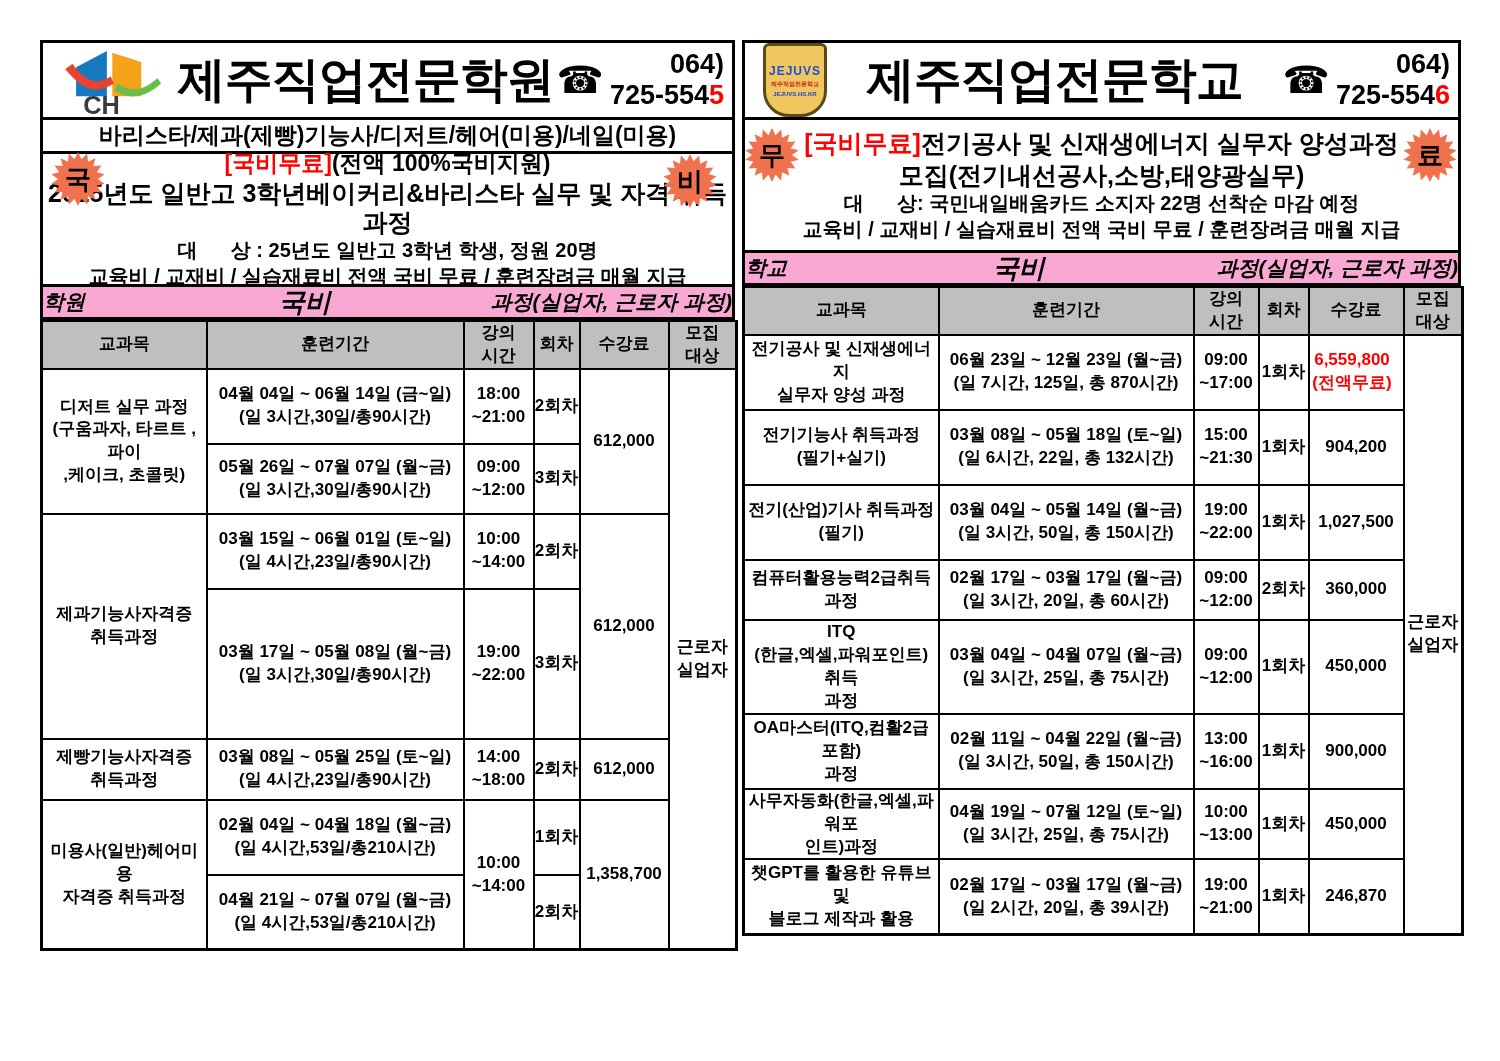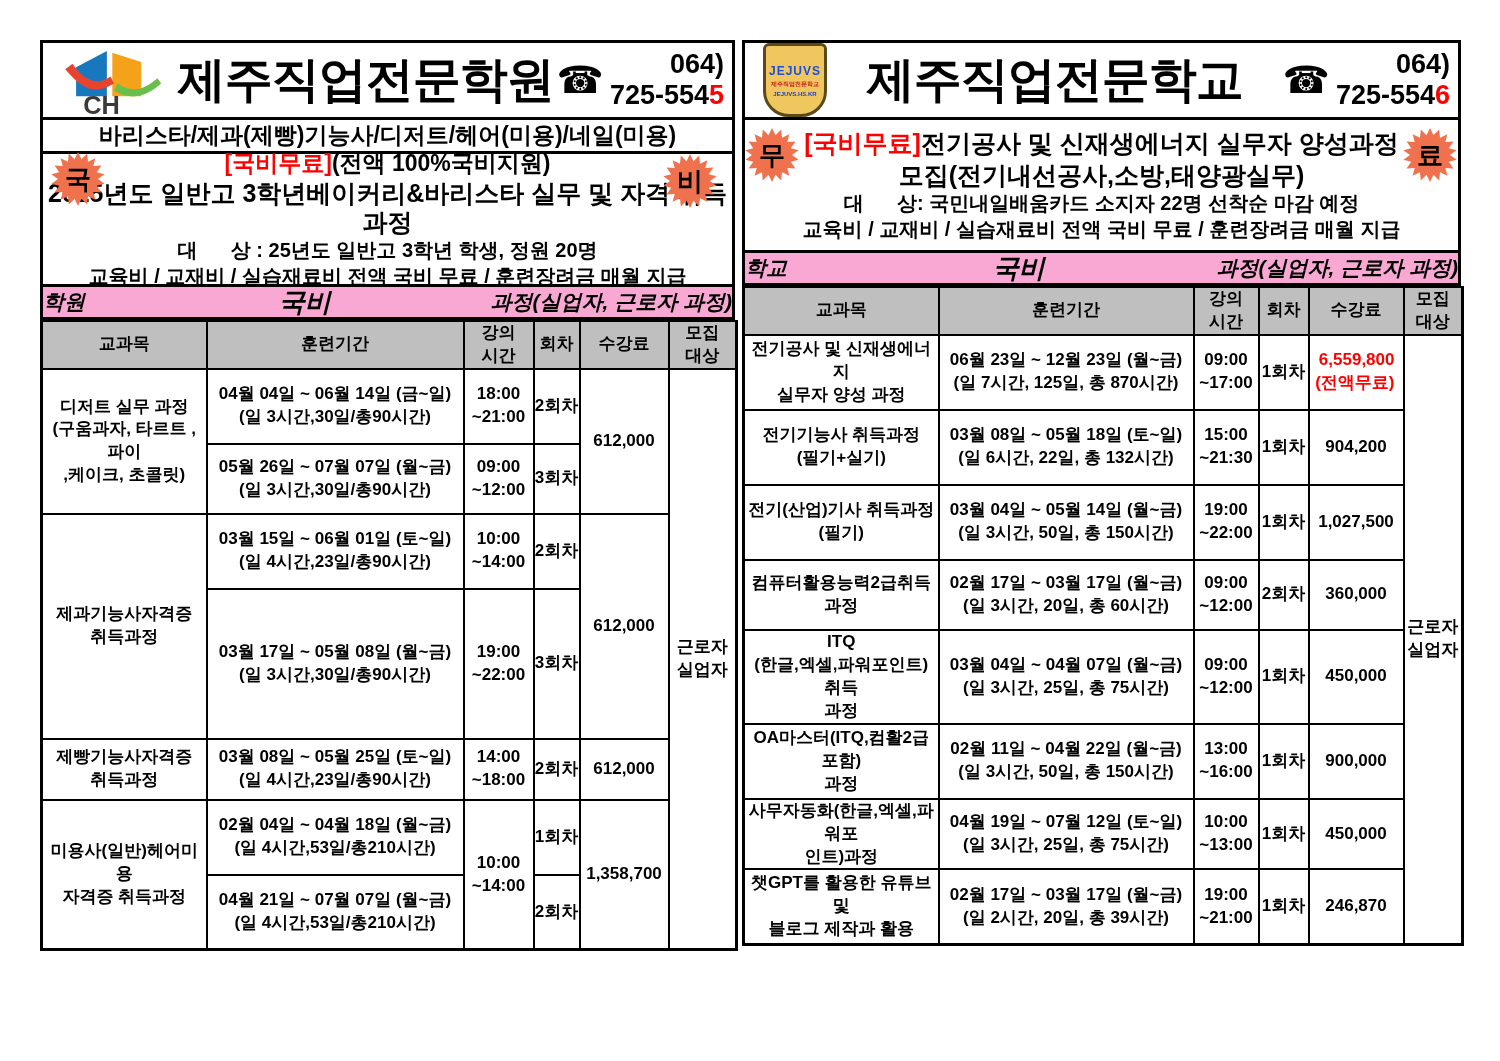--- a/index.html
+++ b/index.html
@@ -24,21 +24,21 @@
         display:flex;align-items:center;justify-content:space-between;font-size:21px;font-style:italic;}
   .band span{white-space:pre-wrap;}
   .band-big{font-size:26px;margin-left:34px;}
   table.course{width:100%;border-collapse:collapse;table-layout:fixed;border:3px solid #000;border-top:0;}
   table.course th,table.course td{border:2px solid #000;text-align:center;vertical-align:middle;
         white-space:pre-line;font-weight:bold;padding:0;line-height:1.35;}
   table.course th{background:#bfbfbf;font-size:17px;height:45px;}
   table.course td{font-size:17px;}
   td.period{font-size:18px;margin-left:8px;}
   td.fee{text-align:right;padding-right:8px;}
-  td.fee.centered{text-align:right;padding-right:8px;}
+  td.fee.centered{text-align:center;padding-right:8px;}
   .starburst{position:absolute;width:54px;height:54px;}
   .star-char{position:absolute;inset:0;display:flex;align-items:center;justify-content:center;
              font-size:26px;font-weight:bold;color:#000;}
   
   .ch-logo{width:120px;height:76px;margin-left:12px;flex:0 0 auto;}
   
   .shield{flex:0 0 auto;width:64px;height:74px;margin-left:18px;background:#f0c75e;
           border:3px solid #5a4a1a;border-radius:6px 6px 26px 26px;box-sizing:border-box;
           display:flex;flex-direction:column;align-items:center;justify-content:center;gap:2px;overflow:hidden;}
   .shield-top{color:#1d4ed8;font-size:12px;letter-spacing:1px;}
@@ -271,21 +271,21 @@
     <tr style="height:75px">
       <td>전기(산업)기사 취득과정
 (필기)</td>
       <td class="period">03월 04일 ~ 05월 14일 (월~금)
 (일 3시간, 50일, 총 150시간)</td>
       <td>19:00
 ~22:00</td>
       <td>1회차</td>
       <td class="fee">1,027,500</td>
     </tr>
-    <tr style="height:70px">
+    <tr style="height:60px">
       <td>컴퓨터활용능력2급취득 과정</td>
       <td class="period">02월 17일 ~ 03월 17일 (월~금)
 (일 3시간, 20일, 총 60시간)</td>
       <td>09:00
 ~12:00</td>
       <td>2회차</td>
       <td class="fee">360,000</td>
     </tr>
     <tr style="height:75px">
       <td>ITQ

